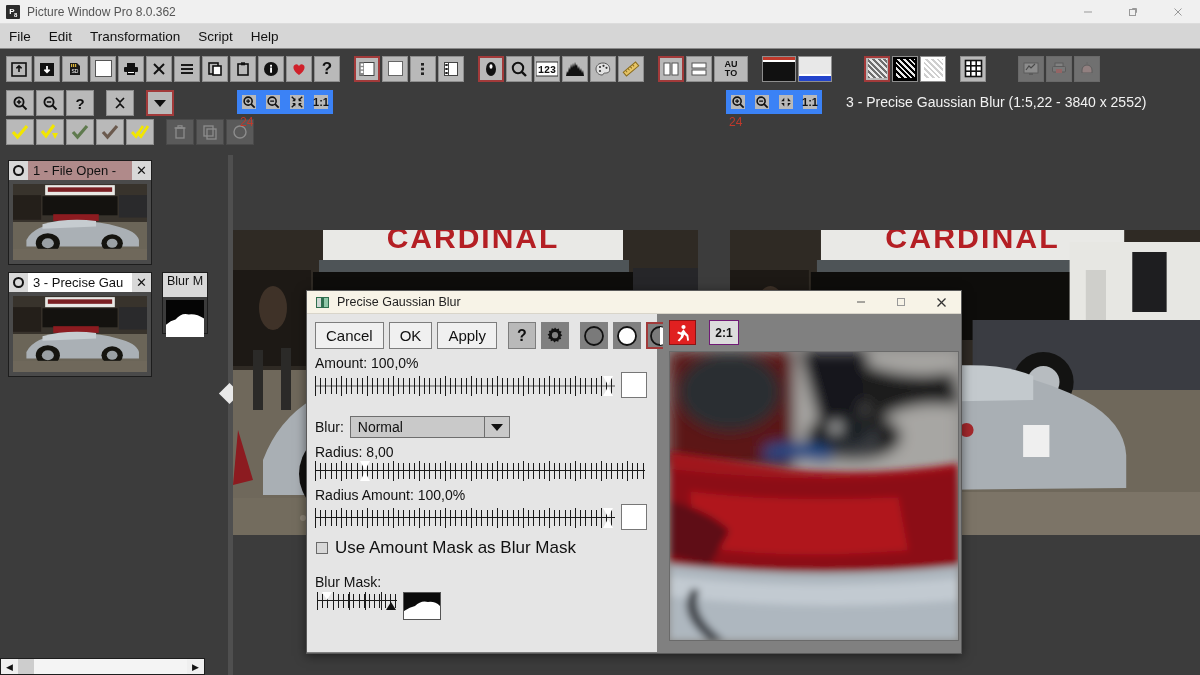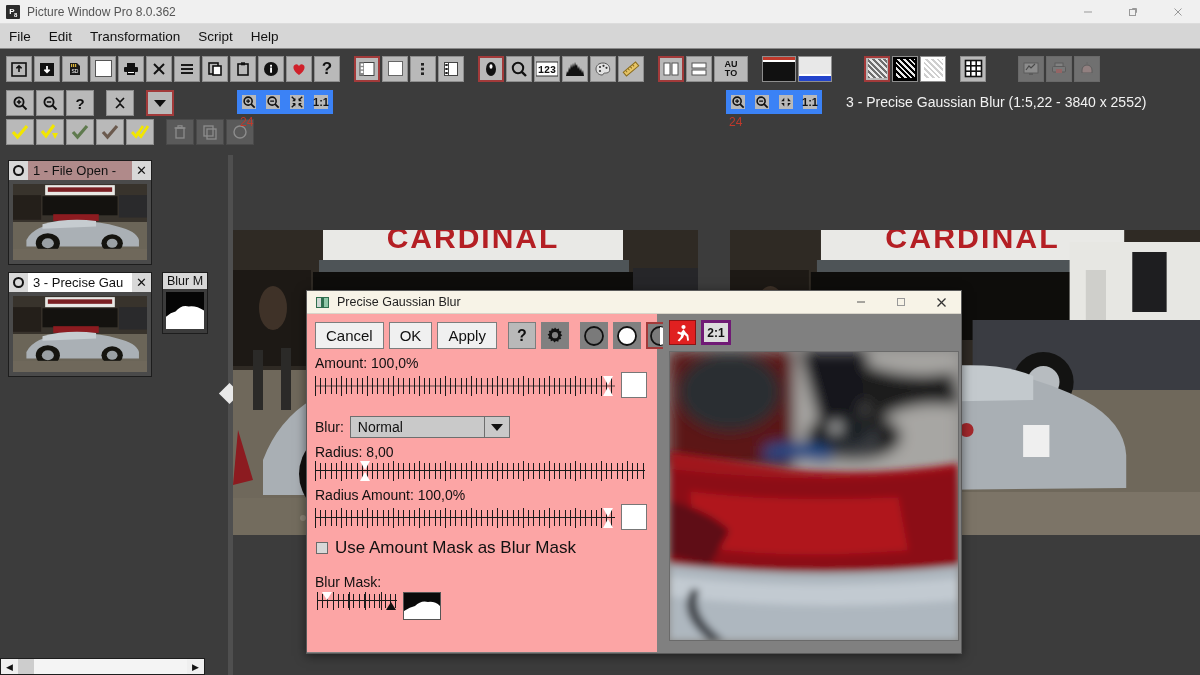--- a/index.html
+++ b/index.html
@@ -92,21 +92,21 @@
   }
   .thumbname.active{ background:#b08a8a; }
   .thumbname.inactive{ background:#ffffff; }
   .thumbclose{
     width:19px;height:19px;background:#d8d8d8;color:#111;font-size:13px;
     display:flex;align-items:center;justify-content:center;flex:none;
   }
   .thumbimg{ width:100%;height:calc(100% - 19px);background:#4a4a4a;padding:4px;}
   .carthumb{ width:100%;height:100%; }
   .masktitle{
-    height:16px;line-height:17px;background:#d8d8d8;color:#111;font-size:12.5px;padding-left:4px;
+    height:24px;line-height:17px;background:#d8d8d8;color:#111;font-size:12.5px;padding-left:4px;
     overflow:hidden;white-space:nowrap;
   }
 
   
   #hscroll{
     position:absolute;left:0;bottom:0;width:205px;height:17px;background:#efefef;
     border:1px solid #1d1d1d;display:flex;align-items:center;
   }
   .sarrow{width:17px;height:15px;display:flex;align-items:center;justify-content:center;background:#efefef;}
   .sthumb{width:16px;height:15px;background:#cdcdcd;}
@@ -133,21 +133,21 @@
     background:#808080;border:1px solid #5a5a5a;box-shadow:0 2px 10px rgba(0,0,0,.5);
   }
   #dlg-title{
     height:23px;background:#f7f3e7;display:flex;align-items:center;border-bottom:1px solid #d9d5ca;
   }
   #dlg-icon{ width:13px;height:11px;margin-left:9px;margin-right:8px;background:#2f6f4f;position:relative;}
   #dlg-icon:after{content:"";position:absolute;left:1px;top:1px;width:4px;height:9px;background:#cfd8d4;}
   #dlg-icon:before{content:"";position:absolute;right:1px;top:1px;width:4px;height:9px;background:#8fc7a8;}
   #dlg-title-text{ flex:1;font-size:12.5px;color:#222; }
   .dwbtn{width:40px;height:23px;display:flex;align-items:center;justify-content:center;color:#555;font-size:12px;}
-  #dlg-left{ position:absolute;left:0;top:23px;width:350px;bottom:1px;background:#fca5a5;}
+  #dlg-left{ position:absolute;left:0;top:23px;width:350px;bottom:1px;background:#e5e5e5;}
   #dlg-right{ position:absolute;left:356px;top:23px;right:0;bottom:0;background:#808080;}
 
   #dlg-btnbar{ display:flex;align-items:center;padding:8px 0 0 8px; gap:5px;}
   .dbtn{
     background:#f0f0f0;border:1px solid #7d7d7d;color:#111;font-size:15px;
     padding:3px 10px;height:27px;display:flex;align-items:center;font-family:"Liberation Sans",sans-serif;
   }
   .dibtn{
     width:28px;height:27px;background:#b9b9b9;border:1px solid #7d7d7d;
     display:flex;align-items:center;justify-content:center;flex:none;
@@ -183,21 +183,21 @@
   #cbbox{ width:12px;height:12px;background:#d8d8d8;border:1px solid #6a6a6a;margin-right:7px;flex:none;}
   #cblabel{ font-size:17px;color:#111; }
   #maskrow{ padding:16px 10px 0 8px; }
   #masklabel{ font-size:14px;color:#111; }
   #maskbody{ display:flex;align-items:flex-start;margin-top:2px; }
   #maskslider{ position:relative;width:80px;height:18px;flex:none;margin-left:2px; }
   #maskthumbbox{ width:38px;height:28px;border:1px solid #555;margin-left:6px;background:#fff;flex:none; }
 
   #dlg-prevbar{ display:flex;align-items:center;padding:6px 0 0 6px;gap:5px;}
   #runbtn{ width:27px;height:25px;background:#e02020;border:1px solid #8d1212;display:flex;align-items:center;justify-content:center;flex:none;}
-  #ratiobtn{ width:30px;height:25px;background:#dcdcdc;border:3px solid #701a75;display:flex;align-items:center;justify-content:center;font-size:12px;font-weight:bold;color:#111;flex:none;}
+  #ratiobtn{ width:30px;height:25px;background:#dcdcdc;border:1px solid #701a75;display:flex;align-items:center;justify-content:center;font-size:12px;font-weight:bold;color:#111;flex:none;margin-left:8px;}
   #prevarea{ position:absolute;left:6px;top:37px;width:290px;height:290px;overflow:hidden;border:1px solid #6a6a6a; }
 </style>
 </head>
 <body>
 
 <div id="titlebar">
   <div id="app-icon">P<sub style="font-size:6px">8</sub></div>
   <div id="title-text">Picture Window Pro 8.0.362</div>
   <div class="wbtn">
     <svg width="12" height="12" viewBox="0 0 12 12">

